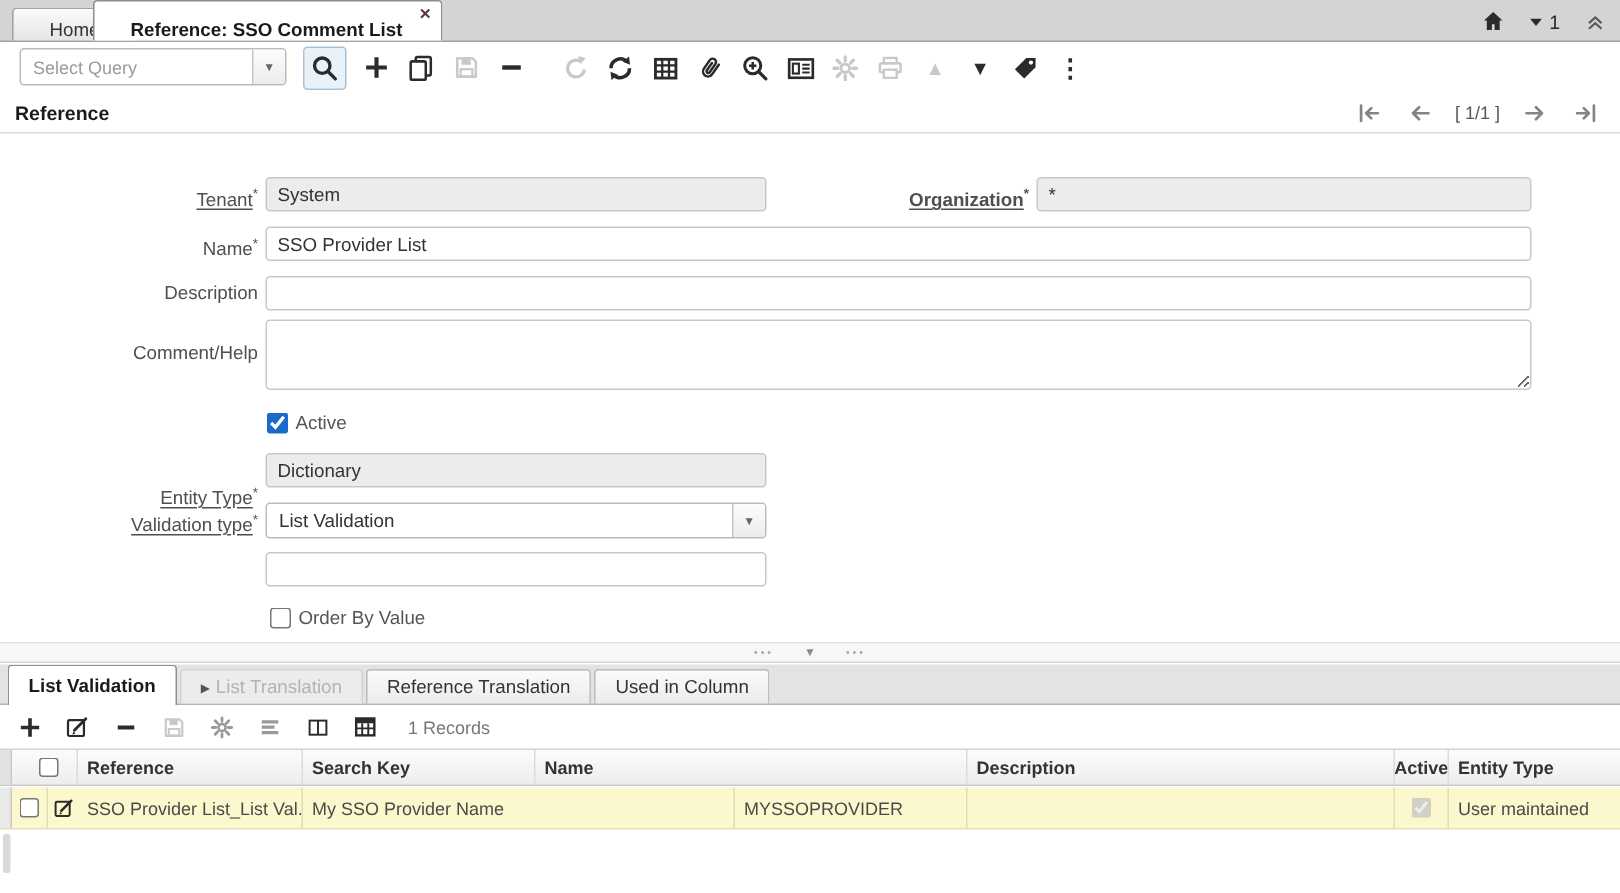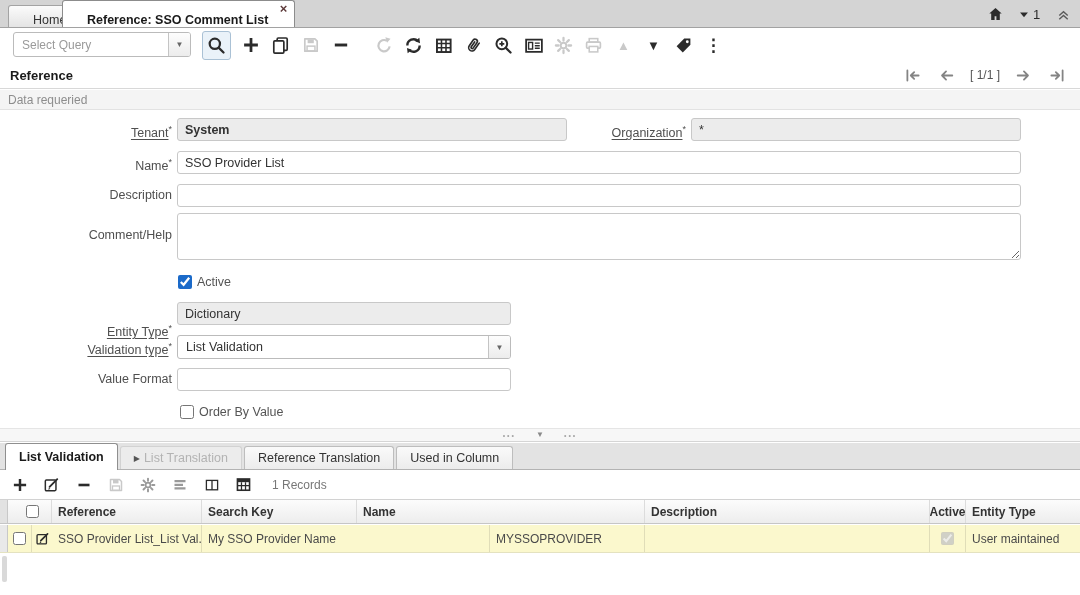--- a/index.html
+++ b/index.html
@@ -335,27 +335,24 @@
       <div class="btn">
         <span class="ic">
           <svg width="18" height="17" viewBox="0 0 17 16" fill="none" stroke="currentColor" stroke-width="1.7" stroke-linecap="round" stroke-linejoin="round">
               <path d="M13.8 3.2v9.6M3.2 8h7.4M7.4 4.8L10.6 8l-3.2 3.2"></path>
             </svg>
         </span>
       </div>
     </div>
   </div>
 
-  <div class="statusbar">
-    <span>Data requeried</span>
-  </div>
 
   <div class="lbl link" style="top:118px;"><span class="t">Tenant</span><sup>*</sup></div>
-  <input class="fld ro" style="left: 177px; top: 118px; width: 390px; font-weight: bold;" readonly="" value="System">
-  <div class="lbl link" style="left:540px; width:146px; top:118px;"><span class="t">Organization</span><sup>*</sup></div>
+  <input class="fld ro" style="left: 177px; top: 118px; width: 334px;" readonly="" value="System">
+  <div class="lbl link" style="left:540px; width:146px; top:118px;font-weight:bold;"><span class="t">Organization</span><sup>*</sup></div>
   <input class="fld ro" style="left: 691px; top: 118px; width: 330px;" readonly="" value="*">
 
   <div class="lbl" style="top:151px;"><span class="t">Name</span><sup>*</sup></div>
   <input class="fld" style="left: 177px; top: 151px; width: 844px;" value="SSO Provider List">
 
   <div class="lbl" style="top:184px;"><span class="t">Description</span></div>
   <input class="fld" style="left: 177px; top: 184px; width: 844px;" value="">
 
   <div class="lbl" style="top:224px;"><span class="t">Comment/Help</span></div>
   <textarea class="ta" style="left: 177px; top: 213px; width: 844px; height: 47px;"></textarea>
@@ -367,21 +364,20 @@
 
   <div class="lbl link" style="top:317px;"><span class="t">Entity Type</span><sup>*</sup></div>
   <input class="fld ro" style="left: 177px; top: 302px; width: 334px;" readonly="" value="Dictionary">
 
   <div class="lbl link" style="top:335px;"><span class="t">Validation type</span><sup>*</sup></div>
   <div class="combo vcombo" style="left:177px; top:335px; width:334px;">
     <span class="val">List Validation</span>
     <span class="dd">▼</span>
   </div>
 
-  <div class="lbl" style="top:368px;"><span class="t">Value Format</span></div>
   <input class="fld" style="left: 177px; top: 368px; width: 334px;" value="">
 
   <div class="chkrow" style="left:180px; top:405px;">
     <input type="checkbox" style="">
     <span>Order By Value</span>
   </div>
 
   <div class="splitter">
     <span class="dots">•••</span>
     <span class="arr">▼</span>

